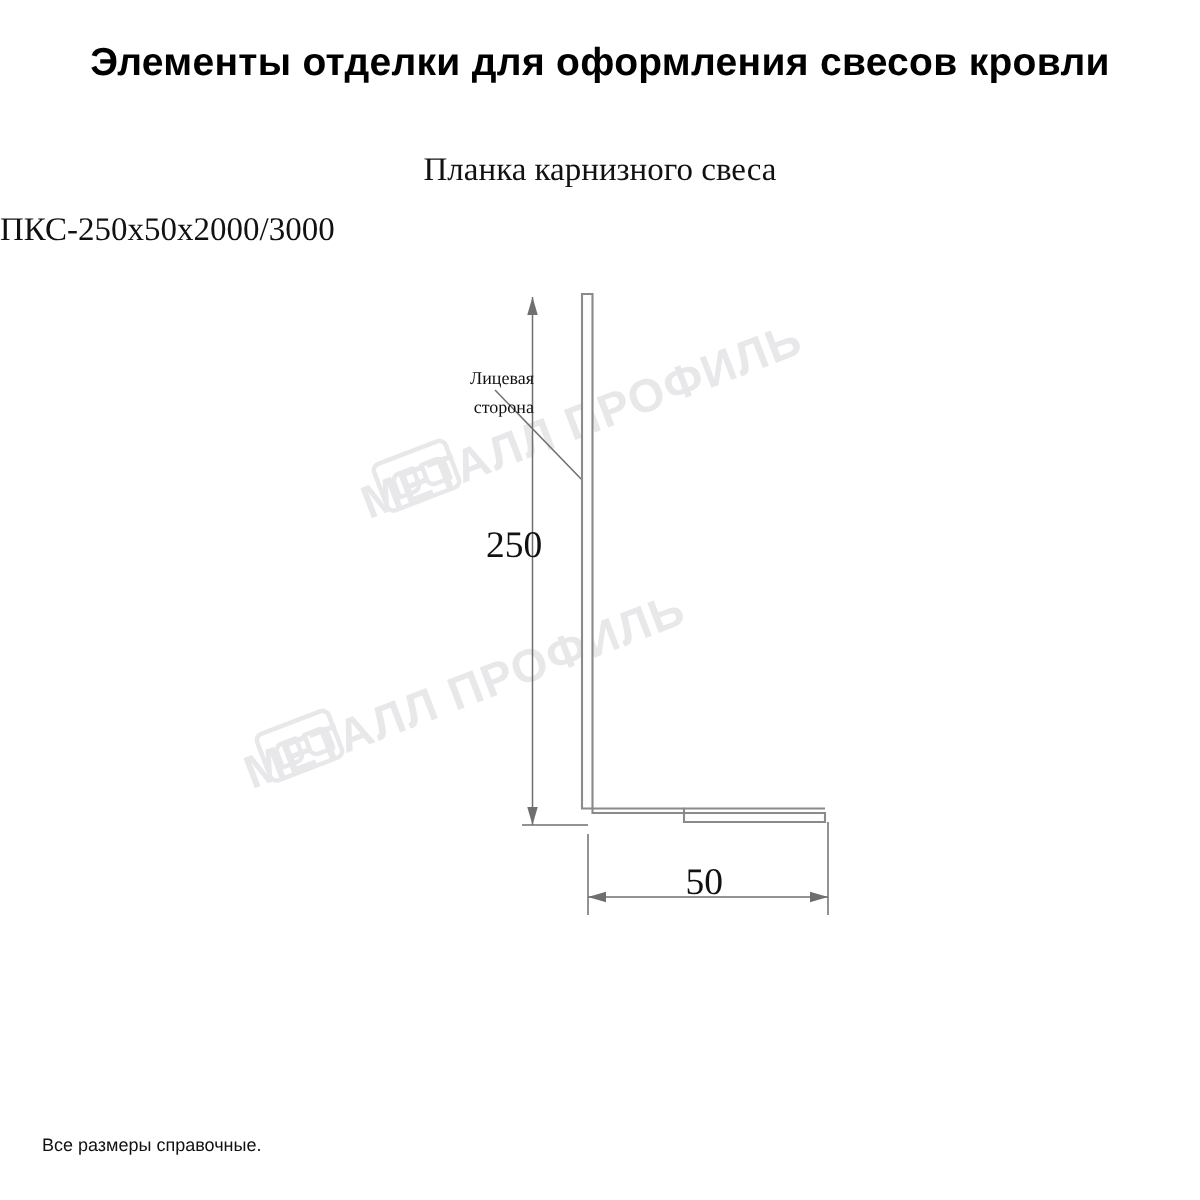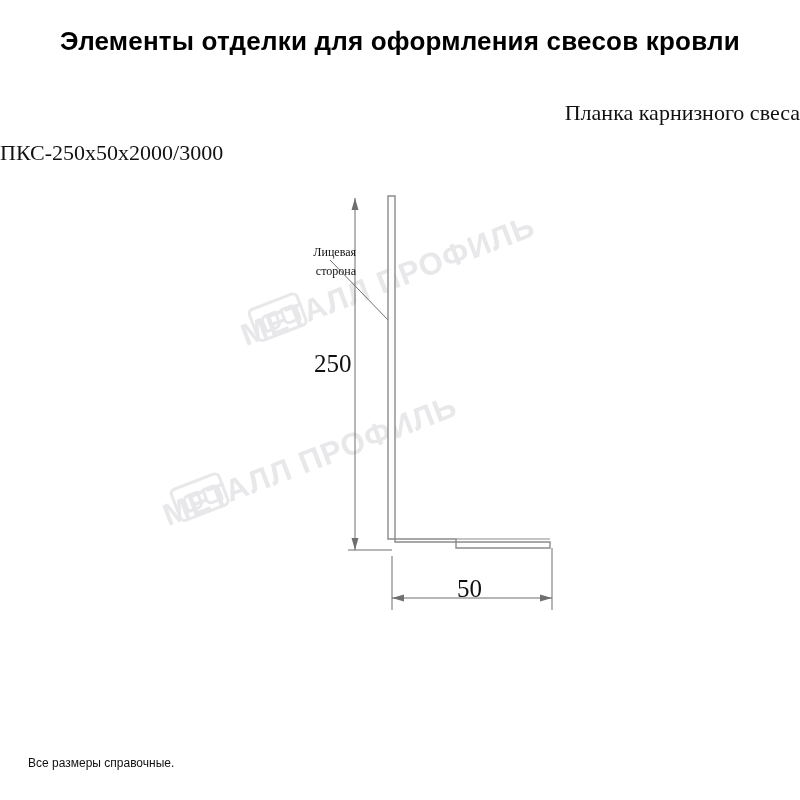--- a/index.html
+++ b/index.html
@@ -30,21 +30,21 @@
     font-size: 26px;
     font-weight: bold;
     letter-spacing: 0.2px;
     color: #000000;
   }
   .sub-title {
     position: absolute;
     top: 100px;
     left: 0;
     width: 800px;
-    text-align: right;
+    text-align: center;
     font-family: "Liberation Serif", serif;
     font-size: 22px;
     color: #111111;
   }
   .sub-code {
     position: absolute;
     top: 140px;
     left: 0;
     width: 800px;
     font-family: "Liberation Serif", serif;
@@ -111,21 +111,21 @@
     top: 243px;
     width: 110px;
     text-align: right;
     font-family: "Liberation Serif", serif;
     font-size: 12px;
     line-height: 19px;
     color: #111111;
   }
   .dim-250 {
     position: absolute;
-    left: 314px;
+    left: 324px;
     top: 350px;
     font-family: "Liberation Serif", serif;
     font-size: 25px;
     color: #111111;
   }
   .dim-50 {
     position: absolute;
     left: 457px;
     top: 575px;
     font-family: "Liberation Serif", serif;

